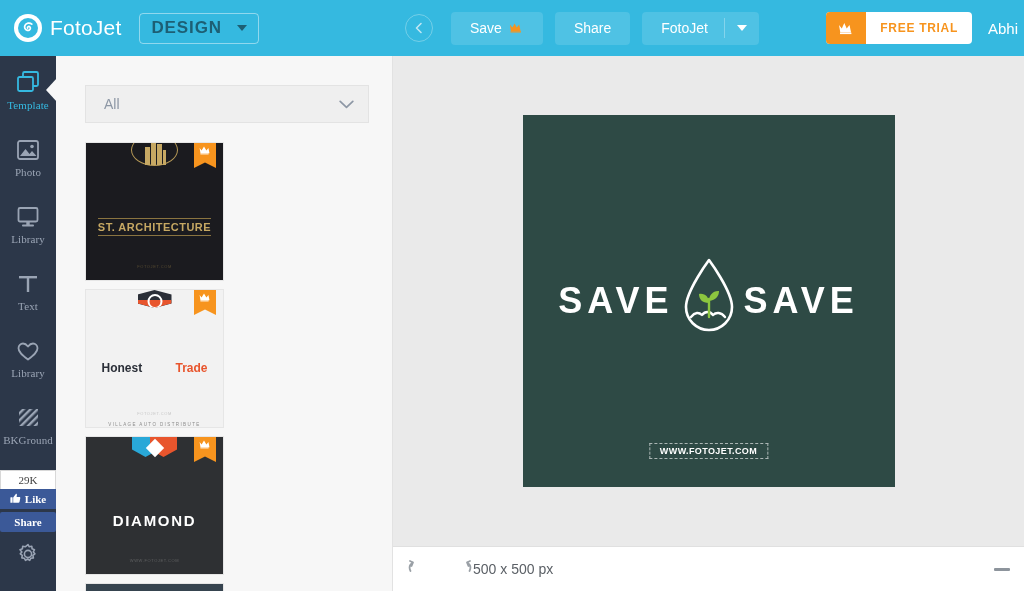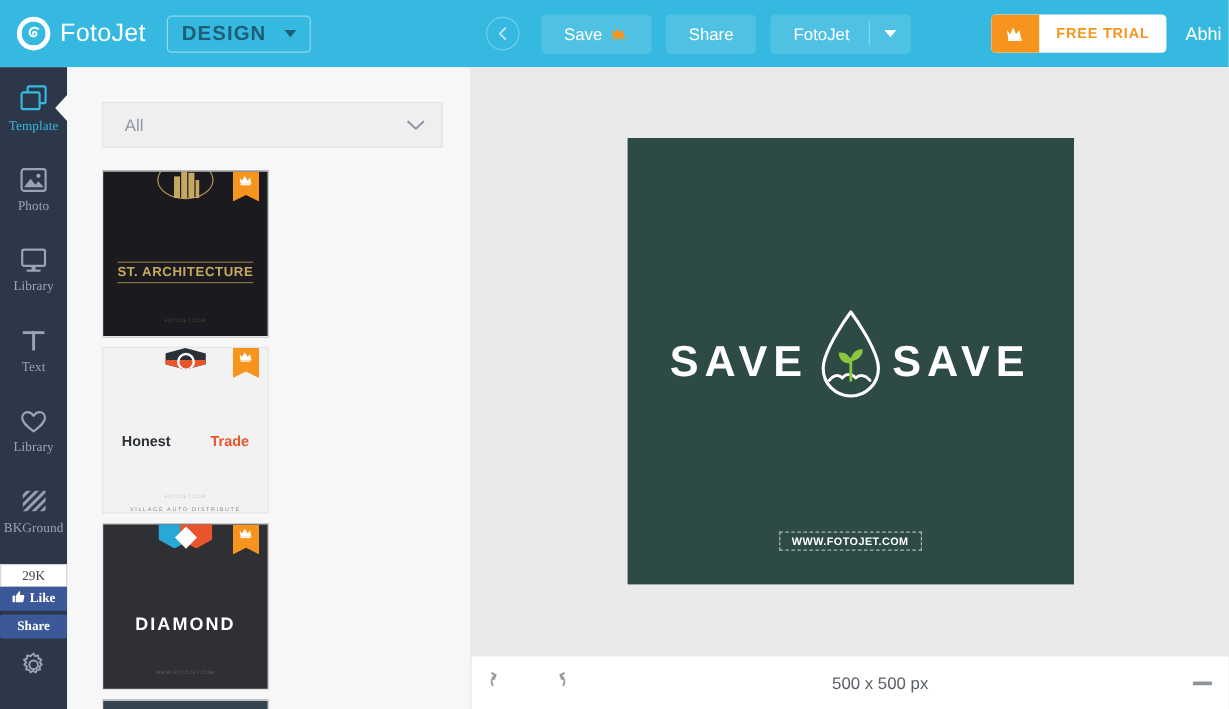--- a/index.html
+++ b/index.html
@@ -219,21 +219,21 @@
   }
 
   
   .bottombar {
     position: absolute; top: 546px; left: 393px;
     width: 631px; height: 45px;
     background: #ffffff; border-top: 1px solid #e0e0e0;
     display: flex; align-items: center;
   }
   .bb-left { display: flex; align-items: center; padding-left: 14px; gap: 22px; color: #9aa0a6; }
-  .bb-center { flex: 1; text-align: center; color: #5b6066; font-size: 14px; }
+  .bb-center { flex: 1; text-align: left; color: #5b6066; font-size: 14px; }
   .bb-right { display: flex; align-items: center; padding-right: 14px; color: #9aa0a6; }
   .zoom-minus { width: 16px; height: 3px; background: #8d949c; border-radius: 1px; }
 </style>
 </head>
 <body>
 
 <div class="app">
 
   <div class="header">
 

